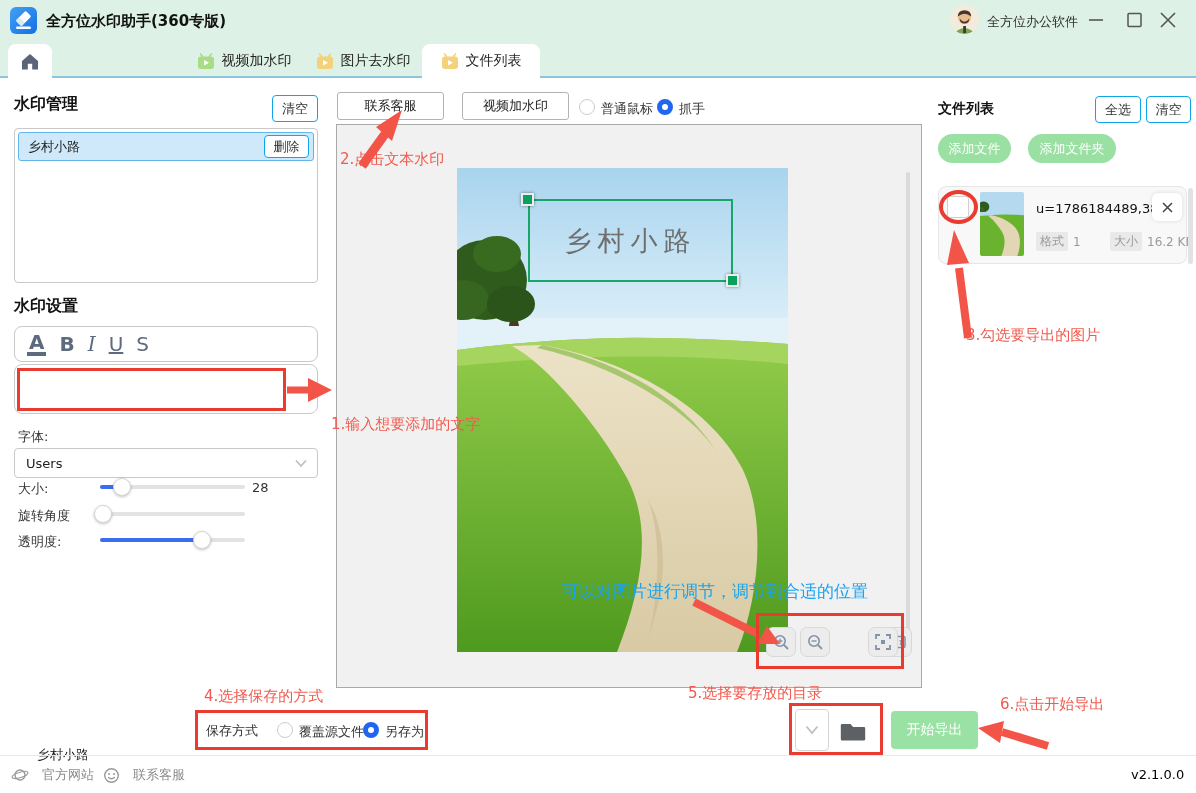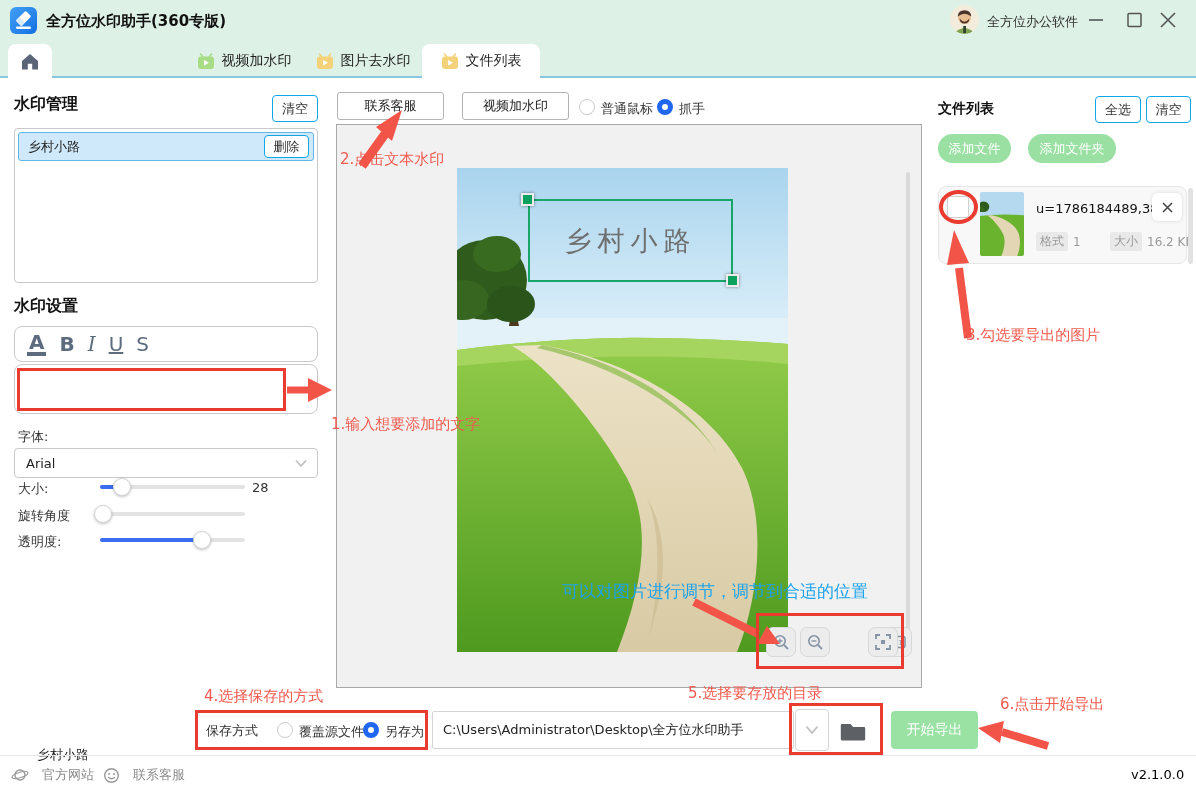--- a/index.html
+++ b/index.html
@@ -225,21 +225,21 @@
     <span class="fmt fs">S</span>
   </div>
 
   <div class="text-input-wrap">
     <input class="wm-text-input" value="乡村小路" style="">
   </div>
   <div class="red-rect rr-input abs"></div>
 
   <div class="field-label" style="left:18px; top:428px;">字体:</div>
   <div class="font-select">
-    <span class="font-value">Arial</span>
+    <span class="font-value">Users</span>
     <svg width="12" height="9" viewBox="0 0 12 9">
       <polyline points="1,1.5 6,7 11,1.5" fill="none" stroke="#c0c0c0" stroke-width="1.8"></polyline>
     </svg>
   </div>
 
   <div class="field-label" style="left:18px; top:480px;">大小:</div>
   <div class="track" style="top:485px;">
       <div class="fill" style="width:22px;"></div>
     </div>
   <div class="thumb" style="left:113px; top:478px;"></div>
@@ -372,21 +372,20 @@
   </div>
 
   <div class="vscroll" style="left:1188px; top:188px; width:5px; height:76px; background:#e2e2e2;"></div>
 
   <div class="field-label" style="left:206px; top:722px;">保存方式</div>
   <div class="radio" style="left:277px; top:722px;"></div>
   <div class="radio-label" style="left:299px; top:723px;">覆盖源文件</div>
   <div class="radio sel" style="left:363px; top:722px;"></div>
   <div class="radio-label" style="left:385px; top:723px;">另存为</div>
 
-  <input class="path-input" value="C:\Users\Administrator\Desktop\全方位水印助手" style="">
 
   <div class="chev-btn">
     <svg width="14" height="10" viewBox="0 0 14 10">
       <polyline points="1.5,1.5 7,8 12.5,1.5" fill="none" stroke="#c0c0c0" stroke-width="1.8"></polyline>
     </svg>
   </div>
   <div class="folder-btn">
     <svg width="26" height="22" viewBox="0 0 26 22">
       <path d="M2,4 h8.5 l2.6,3 H24 a1.2,1.2 0 0 1 1.2,1.2 V19 a1.5,1.5 0 0 1 -1.5,1.5 H2.3 A1.5,1.5 0 0 1 0.8,19 V5.3 A1.3,1.3 0 0 1 2,4 Z" fill="#5d6166"></path>
     </svg>

